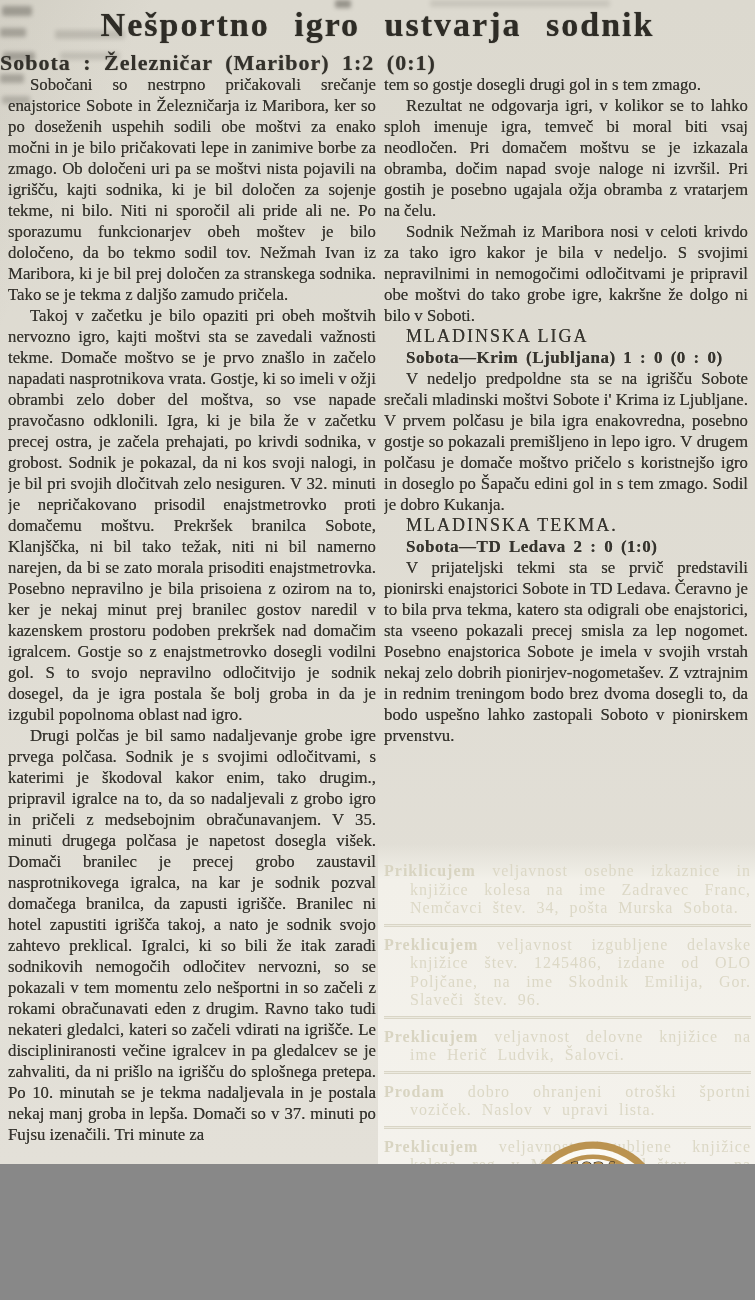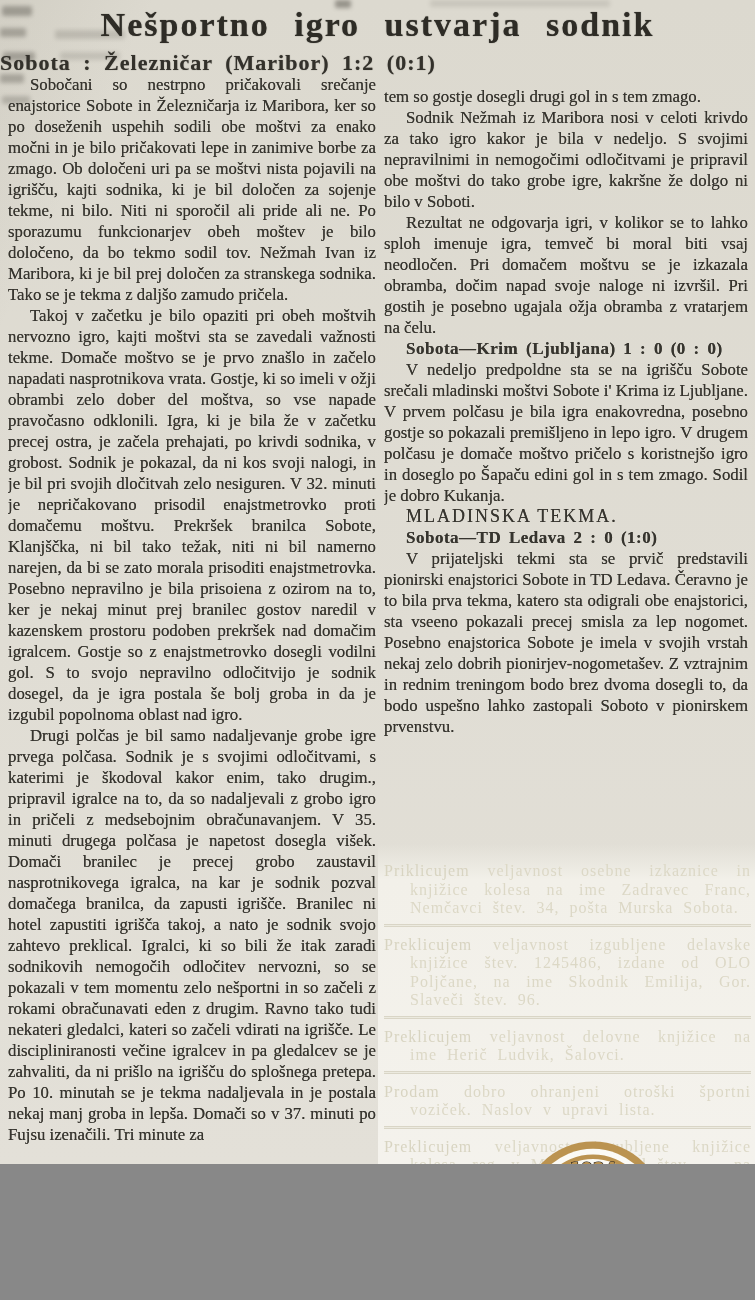--- a/index.html
+++ b/index.html
@@ -26,39 +26,39 @@
   }
   
   .col{
     position:absolute;top:74px;
     font-size:16.8px;line-height:21px;text-align:justify;
     text-shadow:0 0 0.6px rgba(54,52,46,.8);
   }
   .col-left{left:8px;width:368px;height:1200px;overflow:hidden;}
   .col-right{left:384px;width:364px;height:760px;overflow:hidden;}
   .col p{margin:0;text-indent:22px;}
-  .col p.no-indent{text-indent:0;margin-top:12px;}
+  .col p.no-indent{text-indent:0;}
   .section-heading{
     margin:16px 0 6px 0;font-size:18px;letter-spacing:2px;
     font-weight:normal;text-indent:0;
   }
   .score-line{
     margin:4px 0 4px 0;text-align:left;font-weight:bold;
     font-size:17px;letter-spacing:.5px;word-spacing:3px;text-indent:0;
   }
   
   .classifieds{
     position:absolute;left:378px;top:844px;width:377px;height:456px;
     background:linear-gradient(180deg, rgba(242,240,233,0) 0px, #f2f0e9 36px, #f5f3ee 100%);
     padding:18px 4px 0 6px;box-sizing:border-box;
     font-size:16px;line-height:18.5px;color:#dcd8c6;
     letter-spacing:1px;word-spacing:5px;text-align:justify;
   }
   .classified-ad{margin:0 0 6px 0;padding-left:26px;text-indent:-26px;}
-  .classified-ad b{font-weight:normal;color:#d8d4c1;}
+  .classified-ad b{font-weight:bold;color:#d8d4c1;}
   .ad-divider{
     height:3px;margin:6px 0 9px 0;
     background:linear-gradient(180deg,#d9d5c6 0 1px, #eceadf 1px 2px, #d9d5c6 2px 3px);
   }
   
   .crest{position:absolute;left:520px;top:1140px;width:146px;height:146px;}
   .site-watermark{
     position:absolute;left:430px;top:1228px;width:325px;text-align:center;
     font-family:"DejaVu Sans","Liberation Sans",sans-serif;
     font-weight:bold;font-size:58px;letter-spacing:-3px;
@@ -90,23 +90,24 @@
   <div class="subheadline">Sobota : Železničar (Maribor) 1:2 (0:1)</div>
 
   <div class="col col-left">
     <p>Sobočani so nestrpno pričakovali srečanje enajstorice Sobote in Železničarja iz Maribora, ker so po doseženih uspehih sodili obe moštvi za enako močni in je bilo pričakovati lepe in zanimive borbe za zmago. Ob določeni uri pa se moštvi nista pojavili na igrišču, kajti sodnika, ki je bil določen za sojenje tekme, ni bilo. Niti ni sporočil ali pride ali ne. Po sporazumu funkcionarjev obeh moštev je bilo določeno, da bo tekmo sodil tov. Nežmah Ivan iz Maribora, ki je bil prej določen za stranskega sodnika. Tako se je tekma z daljšo zamudo pričela.</p>
     <p>Takoj v začetku je bilo opaziti pri obeh moštvih nervozno igro, kajti moštvi sta se zavedali važnosti tekme. Domače moštvo se je prvo znašlo in začelo napadati nasprotnikova vrata. Gostje, ki so imeli v ožji obrambi zelo dober del moštva, so vse napade pravočasno odklonili. Igra, ki je bila že v začetku precej ostra, je začela prehajati, po krivdi sodnika, v grobost. Sodnik je pokazal, da ni kos svoji nalogi, in je bil pri svojih dločitvah zelo nesiguren. V 32. minuti je nepričakovano prisodil enajstmetrovko proti domačemu moštvu. Prekršek branilca Sobote, Klanjščka, ni bil tako težak, niti ni bil namerno narejen, da bi se zato morala prisoditi enajstmetrovka. Posebno nepravilno je bila prisoiena z ozirom na to, ker je nekaj minut prej branilec gostov naredil v kazenskem prostoru podoben prekršek nad domačim igralcem. Gostje so z enajstmetrovko dosegli vodilni gol. S to svojo nepravilno odločitvijo je sodnik dosegel, da je igra postala še bolj groba in da je izgubil popolnoma oblast nad igro.</p>
     <p>Drugi polčas je bil samo nadaljevanje grobe igre prvega polčasa. Sodnik je s svojimi odločitvami, s katerimi je škodoval kakor enim, tako drugim., pripravil igralce na to, da so nadaljevali z grobo igro in pričeli z medsebojnim obračunavanjem. V 35. minuti drugega polčasa je napetost dosegla višek. Domači branilec je precej grobo zaustavil nasprotnikovega igralca, na kar je sodnik pozval domačega branilca, da zapusti igrišče. Branilec ni hotel zapustiti igrišča takoj, a nato je sodnik svojo zahtevo preklical. Igralci, ki so bili že itak zaradi sodnikovih nemogočih odločitev nervozni, so se pokazali v tem momentu zelo nešportni in so začeli z rokami obračunavati eden z drugim. Ravno tako tudi nekateri gledalci, kateri so začeli vdirati na igrišče. Le discipliniranosti večine igralcev in pa gledalcev se je zahvaliti, da ni prišlo na igrišču do splošnega pretepa. Po 10. minutah se je tekma nadaljevala in je postala nekaj manj groba in lepša. Domači so v 37. minuti po Fujsu izenačili. Tri minute za</p>
   </div>
 
   <div class="col col-right">
     <p class="no-indent">tem so gostje dosegli drugi gol in s tem zmago.</p>
+    <p>Rezultat ne odgovarja igri, v kolikor se to lahko sploh imenuje igra, temveč bi moral biti vsaj neodločen. Pri domačem moštvu se je izkazala obramba, dočim napad svoje naloge ni izvršil. Pri gostih je posebno ugajala ožja obramba z vratarjem na čelu.</p>
     <p>Sodnik Nežmah iz Maribora nosi v celoti krivdo za tako igro kakor je bila v nedeljo. S svojimi nepravilnimi in nemogočimi odločitvami je pripravil obe moštvi do tako grobe igre, kakršne že dolgo ni bilo v Soboti.</p>
-    <p>Rezultat ne odgovarja igri, v kolikor se to lahko sploh imenuje igra, temveč bi moral biti vsaj neodločen. Pri domačem moštvu se je izkazala obramba, dočim napad svoje naloge ni izvršil. Pri gostih je posebno ugajala ožja obramba z vratarjem na čelu.</p>
 
+    <p class="section-heading">MLADINSKA LIGA</p>
     <p class="score-line">Sobota—Krim (Ljubljana) 1 : 0 (0 : 0)</p>
     <p>V nedeljo predpoldne sta se na igrišču Sobote srečali mladinski moštvi Sobote i' Krima iz Ljubljane. V prvem polčasu je bila igra enakovredna, posebno gostje so pokazali premišljeno in lepo igro. V drugem polčasu je domače moštvo pričelo s koristnejšo igro in doseglo po Šapaču edini gol in s tem zmago. Sodil je dobro Kukanja.</p>
 
     <p class="section-heading">MLADINSKA TEKMA.</p>
     <p class="score-line">Sobota—TD Ledava 2 : 0 (1:0)</p>
     <p>V prijateljski tekmi sta se prvič predstavili pionirski enajstorici Sobote in TD Ledava. Čeravno je to bila prva tekma, katero sta odigrali obe enajstorici, sta vseeno pokazali precej smisla za lep nogomet. Posebno enajstorica Sobote je imela v svojih vrstah nekaj zelo dobrih pionirjev-nogometašev. Z vztrajnim in rednim treningom bodo brez dvoma dosegli to, da bodo uspešno lahko zastopali Soboto v pionirskem prvenstvu.</p>
   </div>
 
   <div class="classifieds">
     <p class="classified-ad"><b>Priklicujem</b> <span>veljavnost osebne izkaznice in knjižice kolesa na ime Zadravec Franc, Nemčavci štev. 34, pošta Murska Sobota.</span></p>

